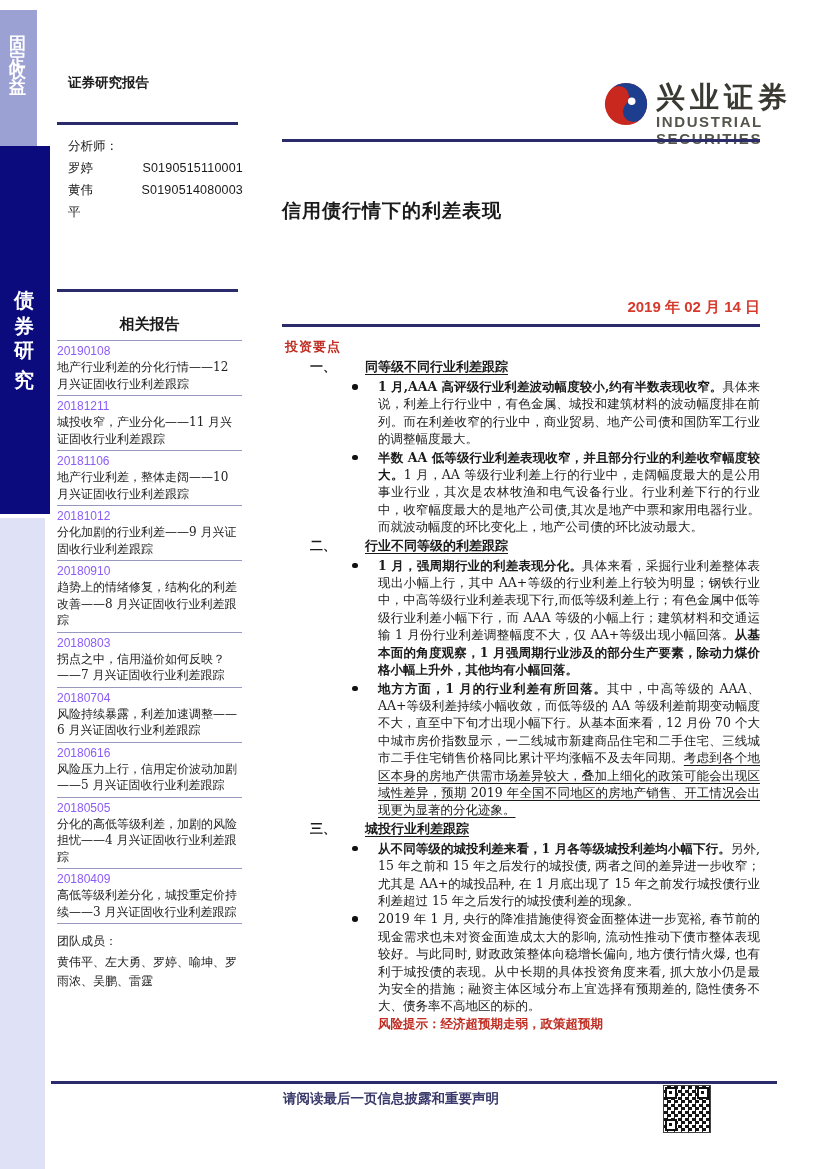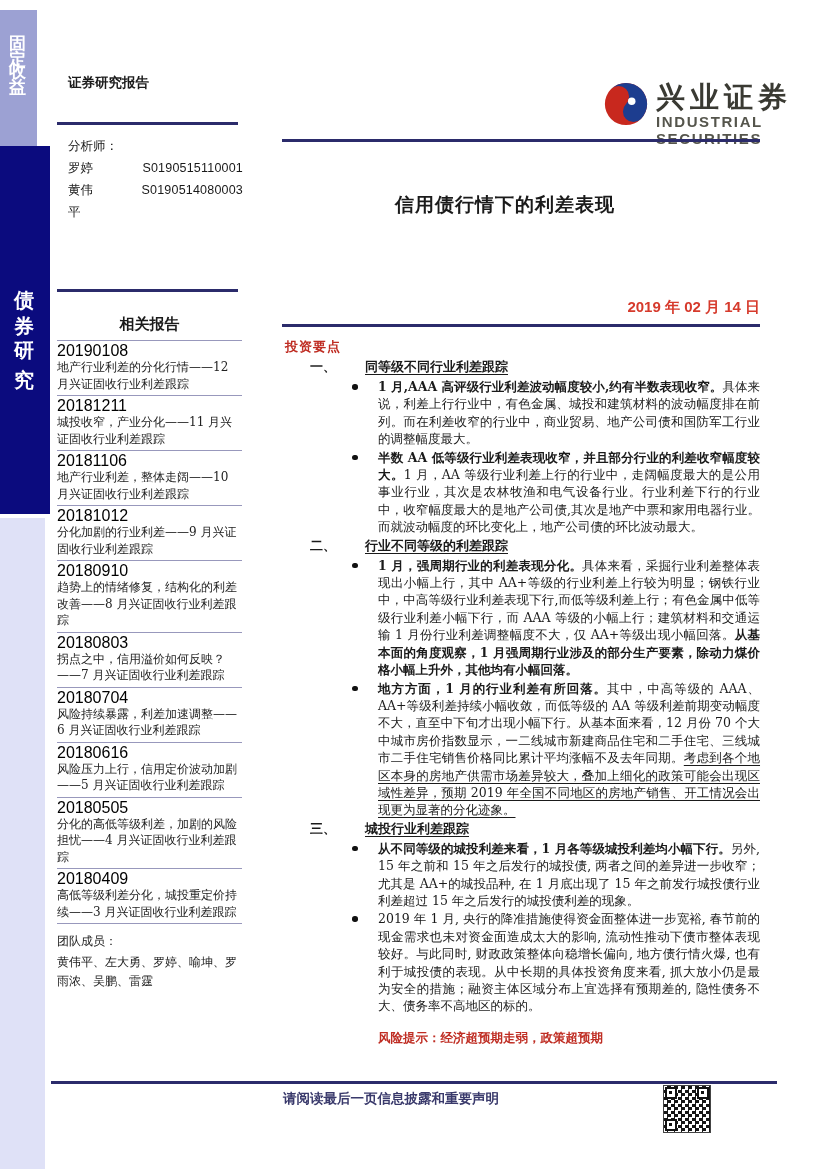--- a/index.html
+++ b/index.html
@@ -31,53 +31,53 @@
   .rule-a { position:absolute; left:57px; top:122px; width:181px; height:2.5px; background:#2b2b6b; }
   .analysts { position:absolute; left:68px; top:135px; width:175px; font-size:12.5px; line-height:22px; font-family:"DejaVu Serif", serif; }
   .analyst-row { display:flex;gap:44px; }
   .analyst-row .aname { width:62px; }
   .analyst-row .aid { font-family:"Liberation Sans", sans-serif; letter-spacing:0.2px; }
   .rule-b { position:absolute; left:57px; top:289px; width:181px; height:2.5px; background:#2b2b6b; }
 
   .related { position:absolute; left:57px; top:315px; width:185px; }
   .related-title { font-size:15px; font-weight:bold; font-family:"DejaVu Serif", serif; padding:0 0 6px 0; border-bottom:1px solid #9898bc;text-align:center; }
   .report-item { border-bottom:1px solid #9898bc; padding:2px 0 3px 0; }
-  .report-date { font-size:16px; line-height:16px; color:#000000; }
+  .report-date { font-size:12px; line-height:16px; color:#8b5cf6; }
   .report-title { font-size:12px; line-height:16.5px; font-family:"DejaVu Serif", serif; color:#222; }
   .team { padding-top:8px; font-size:12px; line-height:19px; font-family:"DejaVu Serif", serif; }
   .team-label { margin-bottom:2px; }
 
   
   .brand { position:absolute; left:604px; top:82px; display:flex; align-items:flex-start; }
   .brand-text { margin-left:8px; }
   .brand-cn { font-size:29px; font-weight:bold; color:#3a3a33; letter-spacing:5px; font-family:"DejaVu Serif", serif; line-height:30px; }
   .brand-en { font-size:15px; font-weight:bold; color:#55554c; letter-spacing:1.6px; font-family:"Liberation Sans", sans-serif; margin-top:1px; }
 
   .rule-logo { position:absolute; left:282px; top:139px; width:478px; height:3px; background:#2b2b6b; }
 
   
-  .doc-title { position:absolute; left:282px; top:192px; width:446px; text-align:center; font-size:19px; font-weight:bold; letter-spacing:1px; font-family:"DejaVu Serif", serif; }
+  .doc-title { position:absolute; left:282px; top:198px; width:446px; font-size:19px; font-weight:bold; letter-spacing:1px; font-family:"DejaVu Serif", serif; }
   .doc-subtitle { position:absolute; left:282px; top:229px; width:446px; text-align:right; font-size:13.5px; font-family:"DejaVu Serif", serif; }
   .doc-date { position:absolute; left:282px; top:298px; width:478px; text-align:right; font-size:15px; font-weight:bold; color:#d63a2c; }
   .rule-date { position:absolute; left:282px; top:324px; width:478px; height:3px; background:#2b2b6b; }
 
   
   .hl-label { position:absolute; left:285px; top:338px; font-size:13px; font-weight:bold; color:#bf2d23; letter-spacing:1px; font-family:"DejaVu Serif", serif; }
   .content { position:absolute; left:282px; top:357px; width:478px; font-family:"DejaVu Serif", serif; }
   .section { margin-bottom:1px; }
   .section-head { display:flex; padding-left:28px; margin:1px 0 2px 0; }
   .section-no { font-weight:bold; font-size:13px; width:35px; flex:none; }
   .section-heading { font-weight:bold; font-size:13px; text-decoration:underline; text-underline-offset:3px;margin-left:20px; }
   .bullet-row { display:flex; padding-left:70px; margin-bottom:1px; }
   .bullet-dot { flex:none; width:26px; padding-top:6px; }
   .bullet-dot i { display:block; width:5.5px; height:5.5px; background:#111; border-radius:50%; }
   .bullet-text { flex:1; font-size:12.5px; line-height:17.4px; text-align:justify; }
   .run-b { font-weight:bold; }
   .run-u { text-decoration:underline; text-underline-offset:3px; }
-  .risk-line { padding-left:96px; font-size:12.5px; font-weight:bold; color:#bf2d23; margin-top:15px; }
+  .risk-line { padding-left:96px; font-size:12.5px; font-weight:bold; color:#bf2d23; margin-top:1px; }
 
   
   .rule-footer { position:absolute; left:51px; top:1081px; width:726px; height:3px; background:#2b2b6b; }
   .footer-note { position:absolute; left:51px; top:1090px; width:680px; text-align:center; font-size:13.5px; color:#39396b; font-weight:bold; }
   .qr { position:absolute; left:664px; top:1086px; width:46px; height:46px;
         background-image:repeating-conic-gradient(#161616 0% 25%, #ffffff 0% 50%);
         background-size:7px 7px; outline:1px solid #444; }
   .qr .finder { position:absolute; width:12px; height:12px; background:#fff; border:2.5px solid #111; }
   .qr .f1 { left:1px; top:1px; } .qr .f2 { right:1px; top:1px; } .qr .f3 { left:1px; bottom:1px; }
   .qr .finder::after { content:""; position:absolute; left:2px; top:2px; width:3px; height:3px; background:#111; }

